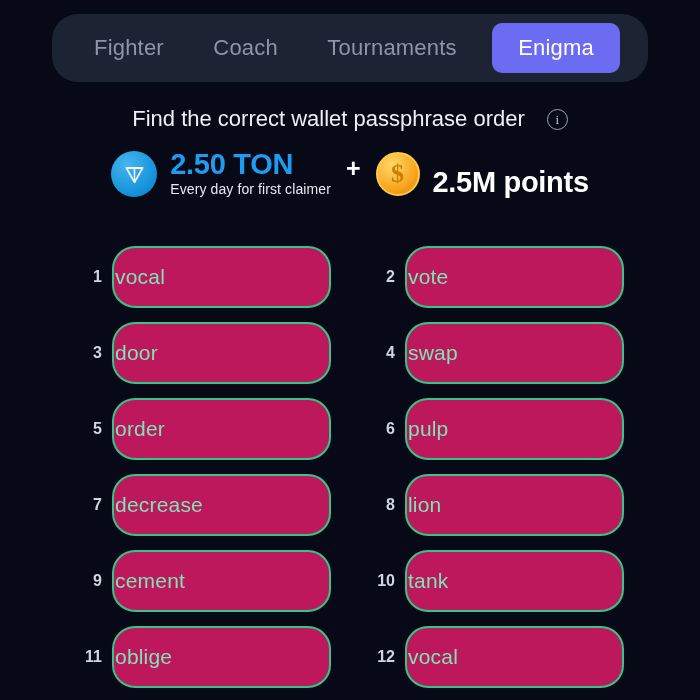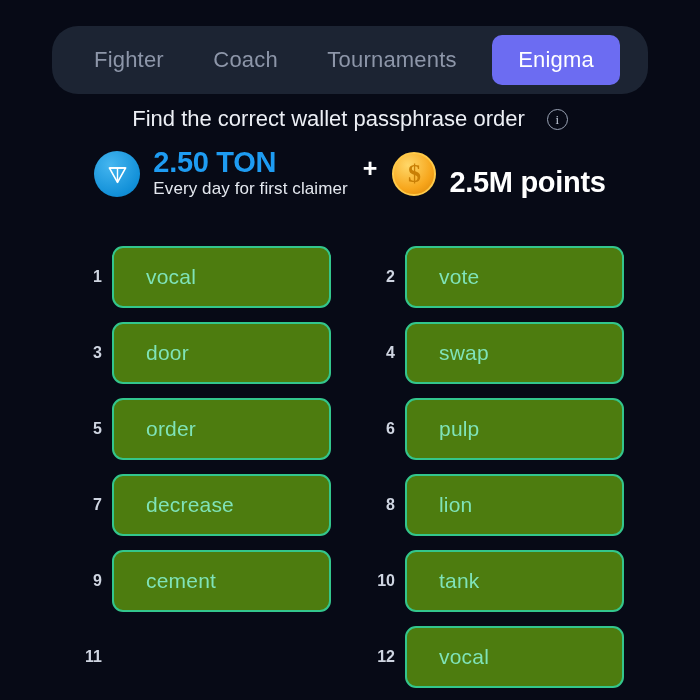--- a/index.html
+++ b/index.html
@@ -6,21 +6,21 @@
   html, body {
     width:700px; height:700px;
     background:#070a16;
     font-family:"Liberation Sans", sans-serif;
     overflow:hidden;
   }
   #app { position:relative; width:700px; height:700px; background:#070a16; }
 
   
   .tabbar {
-    position:absolute; left:52px; top:26px;
+    position:absolute; left:52px; top:14px;
     width:596px; height:68px;
     background:#1c2433;
     border-radius:26px;
     display:flex; align-items:center; justify-content:space-between;
     padding:0 28px;
   }
   .tab {
     font-size:22px; color:#8d96a9; letter-spacing:.2px;
     padding:12px 14px; border-radius:10px; white-space:nowrap;
     cursor:pointer; background:transparent;
@@ -49,21 +49,21 @@
   .ton-logo {
     width:46px; height:46px; border-radius:50%;
     background:radial-gradient(circle at 36% 30%, #45b6f0, #1290d8 70%, #0c7bc0);
     display:flex; align-items:center; justify-content:center; flex:none;
   }
   .ton-block { display:flex; flex-direction:column; align-items:flex-start; }
   .ton-amount {
     font-size:29px; font-weight:bold; color:#1e9cf2;
     line-height:1.02; letter-spacing:-.3px;
   }
-  .ton-sub { font-size:17px; color:#e4e8ef; margin-top:1px; letter-spacing:.1px; }
+  .ton-sub { font-size:14px; color:#e4e8ef; margin-top:1px; letter-spacing:.1px; }
   .plus { font-size:25px; font-weight:bold; color:#ffffff; padding:0 2px; align-self:flex-start; margin-top:6px; }
   .coin {
     width:44px; height:44px; border-radius:50%; flex:none;
     background:radial-gradient(circle at 35% 28%, #ffd869, #f7a61c 62%, #d98407);
     border:2.5px solid #ffca49;
     display:flex; align-items:center; justify-content:center;
     color:#c97f06; font-size:26px; font-weight:bold;
     font-family:"Liberation Serif", serif; line-height:1;
   }
   .points {
@@ -78,24 +78,24 @@
     display:grid; grid-template-columns:1fr 1fr;
     column-gap:40px; row-gap:14px;
   }
   .cell { display:flex; align-items:center; gap:10px; }
   .cell-index {
     width:24px; text-align:right; flex:none;
     font-size:16px; font-weight:bold; color:#cfd5e1;
   }
   .cell-box {
     flex:1; height:62px;
-    border:2px solid #33c68c; border-radius:11px;
-    background:#4d7c0f;
+    border:2px solid #33c68c; border-radius:23px;
+    background:#be185d;
     display:flex; align-items:center;
-    padding:0 32px; cursor:pointer;
+    padding:0 1px; cursor:pointer;
   }
   .cell-word { font-size:21px; color:#7fe3b8; letter-spacing:.2px; }
 </style>
 </head>
 <body>
 
 <div id="app">
 
   <div class="tabbar">
     <div class="tab">Fighter</div>
@@ -193,20 +193,23 @@
 
     <div class="cell">
       <span class="cell-index">10</span>
       <div class="cell-box">
         <span class="cell-word">tank</span>
       </div>
     </div>
 
     <div class="cell">
       <span class="cell-index">11</span>
+      <div class="cell-box">
+        <span class="cell-word">oblige</span>
+      </div>
     </div>
 
     <div class="cell">
       <span class="cell-index">12</span>
       <div class="cell-box">
         <span class="cell-word">vocal</span>
       </div>
     </div>
 
   </div>

